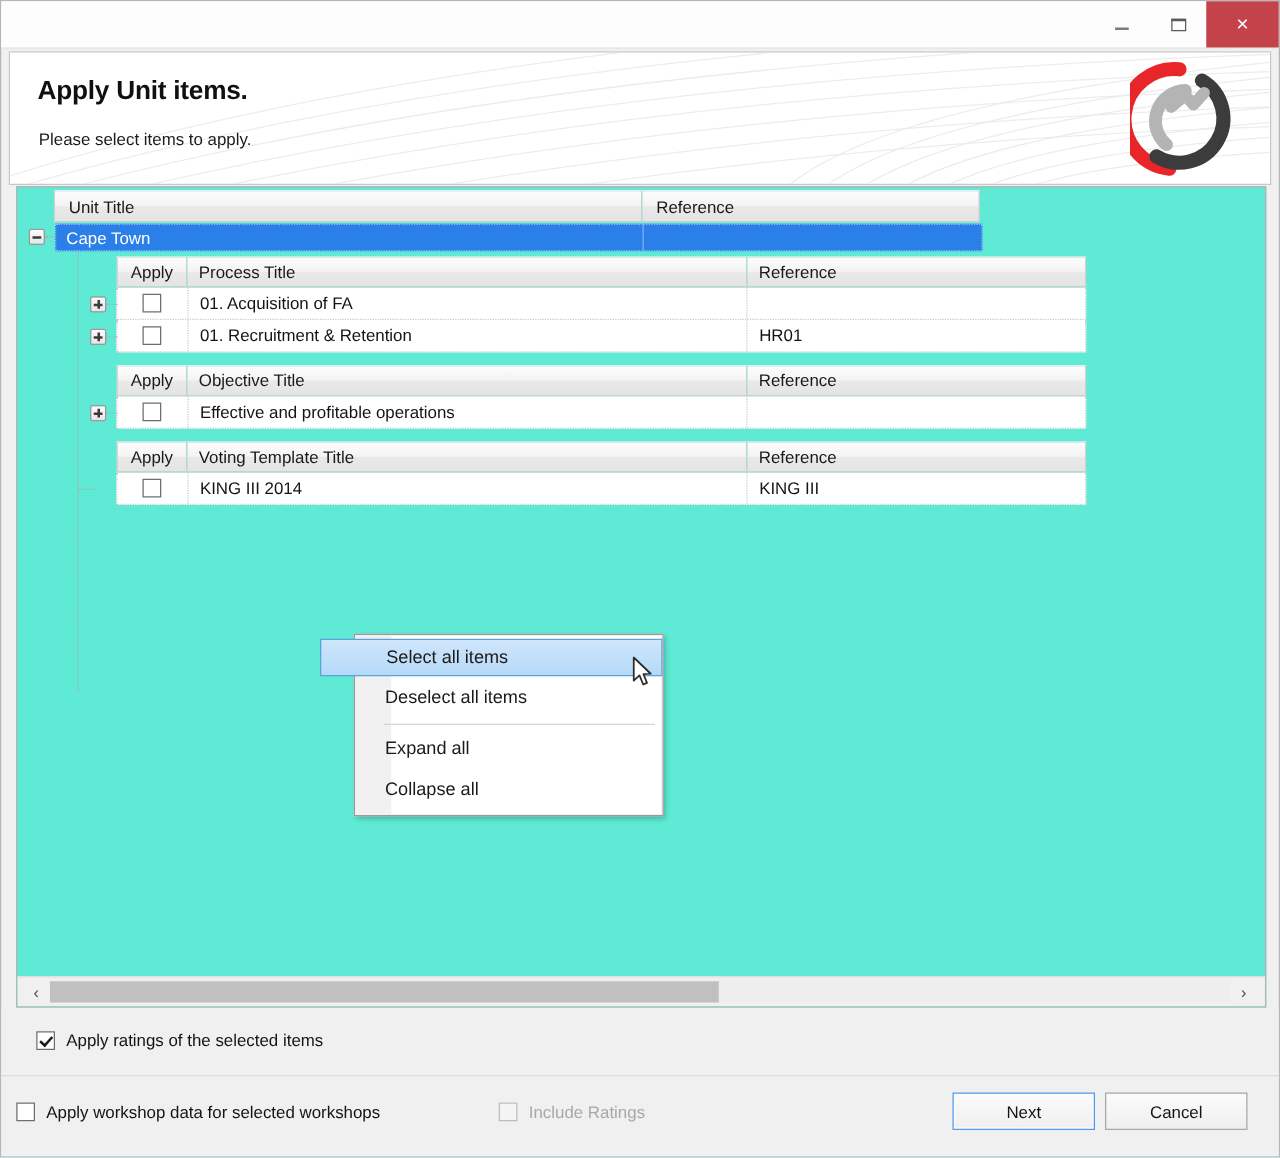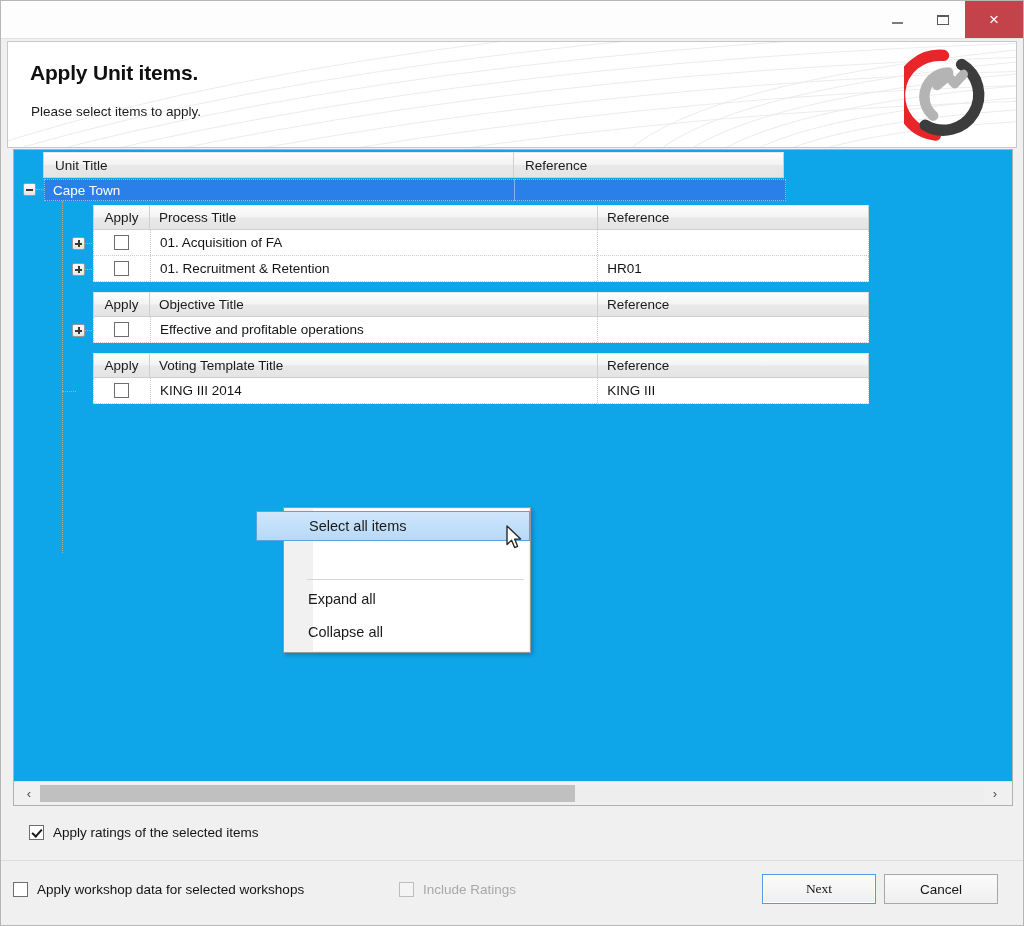--- a/index.html
+++ b/index.html
@@ -46,21 +46,21 @@
     font-size:21px;font-weight:bold;color:#101010;letter-spacing:-.2px;
   }
   .banner .sub{
     position:absolute;left:23px;top:62px;font-size:13.5px;color:#1c1c1c;
   }
   .logo{position:absolute;right:16px;top:6px;width:96px;height:94px;}
 
   
   .panel{
     position:absolute;left:12px;top:148px;width:1000px;height:657px;
-    background:#0ea5e9;border:1px solid #b0b0b0;box-sizing:border-box;
+    background:#5eead4;border:1px solid #b0b0b0;box-sizing:border-box;
   }
   .tree-area{
     position:absolute;left:0;top:0;right:0;bottom:24px;overflow:hidden;
   }
 
   .col-head{
     background:linear-gradient(to bottom,#fdfdfd 0%,#f3f3f3 48%,#e9e9e9 52%,#e4e4e4 100%);
     border:1px solid #cfcfcf;border-top:1px solid #e9e9e9;
     box-sizing:border-box;font-size:13.5px;color:#1a1a1a;
     display:flex;align-items:center;
@@ -167,21 +167,21 @@
   .optrow label{font-size:13.5px;color:#141414;margin-left:9px;white-space:nowrap;}
   .optrow label.dim{color:#a8a8a8;}
   .footer-sep{position:absolute;left:0;right:0;top:53px;height:1px;background:#dcdcdc;}
 
   .btn{
     position:absolute;width:114px;height:30px;box-sizing:border-box;
     background:linear-gradient(to bottom,#fbfbfb,#efefef);
     border:1px solid #a8a8a8;font-size:13.5px;color:#141414;cursor:default;
     display:flex;align-items:center;justify-content:center;
   }
-  .btn.primary{border:1px solid #4f9bea;box-shadow:inset 0 0 0 1px #fff;font-family:Liberation Serif, serif;}
+  .btn.primary{border:1px solid #4f9bea;box-shadow:inset 0 0 0 1px #fff;}
 </style>
 </head>
 <body>
 
 <div class="window">
 
   <div class="titlebar">
     <div class="winbtns">
       <div class="winbtn min">
           <span></span>
@@ -299,20 +299,23 @@
       </div>
       <div class="dotline h" style="left:48px;top:241px;width:14px;"></div>
 
       <div class="ctxmenu" style="left:269px;top:357px;">
         <div class="ctx-gutter"></div>
         <div class="ctx-body"></div>
         <div class="ctx-items">
           <div class="ctxitem hl" style="top:2px;">
             <span>Select all items</span>
           </div>
+          <div class="ctxitem" style="top:34px;">
+            <span>Deselect all items</span>
+          </div>
           <div class="ctxsep" style="top:70px;"></div>
           <div class="ctxitem" style="top:75px;">
             <span>Expand all</span>
           </div>
           <div class="ctxitem" style="top:108px;">
             <span>Collapse all</span>
           </div>
         </div>
       </div>
 

